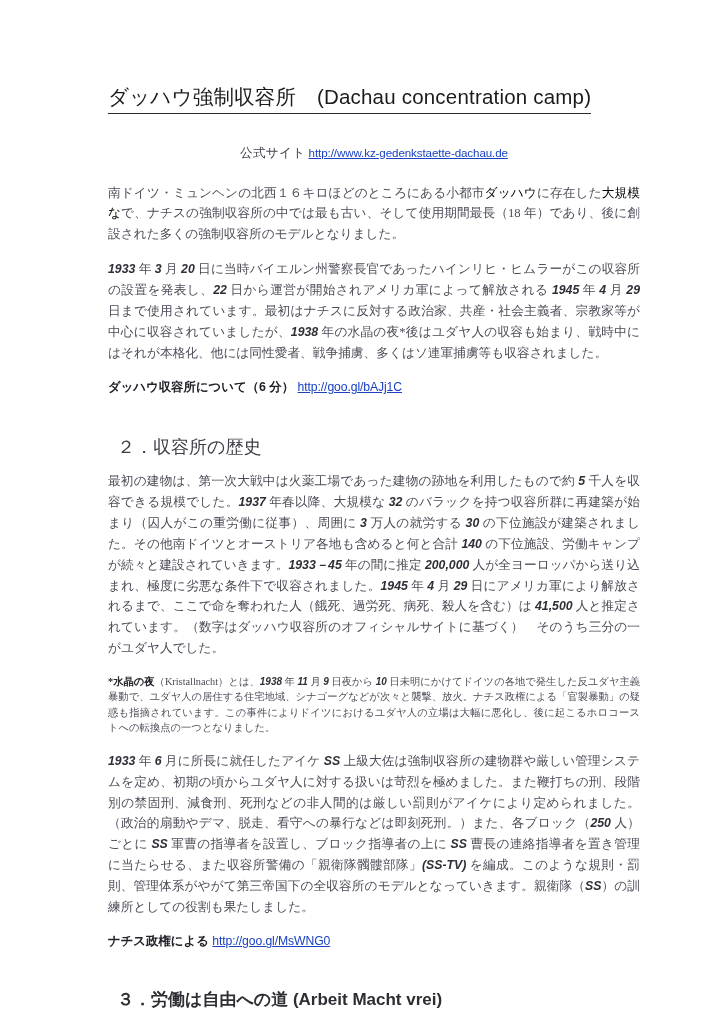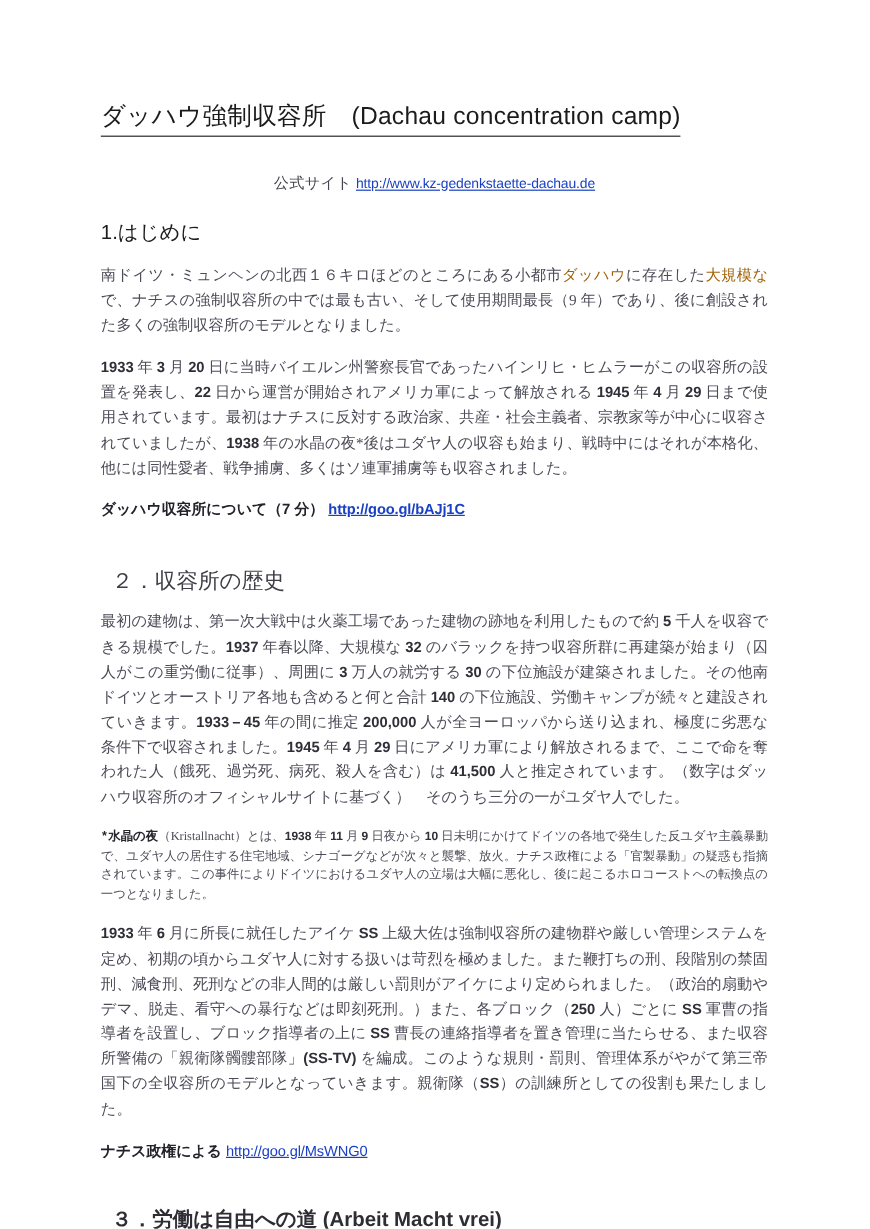--- a/index.html
+++ b/index.html
@@ -12,21 +12,21 @@
     height: 1024px;
     font-family: "Liberation Serif", "DejaVu Serif", serif;
     -webkit-font-smoothing: antialiased;
     overflow: hidden;
   }
   .page {
     position: relative;
     width: 725px;
     height: 947px;
     box-sizing: border-box;
-    padding: 84px 85px 40px 84px;
+    padding: 84px 85px 40px 108px;
   }
 
   
   .doc-title {
     font-family: "Liberation Sans", "DejaVu Sans", sans-serif;
     font-size: 20.5px;
     line-height: 1.3;
     color: #1b1b1b;
     font-weight: 400;
     margin: 0 0 14px 0;
@@ -50,21 +50,21 @@
 
   a.url-link {
     color: #1a41c4;
     text-decoration: underline;
     font-family: "Liberation Sans", "DejaVu Sans", sans-serif;
     font-size: 11.6px;
     letter-spacing: -0.1px;
   }
 
   .inline-link {
-    color: #a16207;
+    color: #000000;
     text-decoration: none;
   }
 
   
   h2.sec-head {
     font-weight: 400;
     color: #1d1d1d;
     margin: 0 0 13px 0;
     line-height: 1.35;
   }
@@ -101,33 +101,34 @@
     text-align: justify;
     text-justify: inter-character;
   }
 
   
   .num {
     font-family: "Liberation Sans", "DejaVu Sans", sans-serif;
     font-weight: 700;
     color: #2f2f38;
     font-size: 12.3px;
+    font-style: italic;
   }
 
   
   p.media-line {
     font-family: "Liberation Sans", "DejaVu Sans", sans-serif;
     font-size: 12.4px;
     font-weight: 700;
     color: #22222a;
     margin: 0 0 14px 0;
     line-height: 1.5;
   }
   p.media-line a.url-link {
-    font-weight: 700;
+    font-weight: 400;
     font-size: 12.2px;
   }
   p.media-line.light {
     font-weight: 700;
   }
   p.media-line.light a.url-link {
     font-weight: 400;
     font-size: 12.2px;
     text-align: right;
   }
@@ -135,21 +136,21 @@
   
   p.footnote {
     font-size: 10.3px;
     line-height: 1.52;
     color: #4c4c58;
     margin: 0 0 15px 0;
     text-align: justify;
     text-justify: inter-character;
   }
   p.footnote .fn-term {
-    font-family: Liberation Mono, monospace;
+    font-family: Liberation Serif, serif;
     font-weight: 700;
     color: #26262e;
   }
   p.footnote .num {
     font-size: 10px;
   }
 
   
   .gap-lg { height: 24px; }
 </style>
@@ -158,27 +159,26 @@
 
 <div class="page">
 
   <div class="title-wrap">
     <h1 class="doc-title">ダッハウ強制収容所　(Dachau concentration camp)</h1>
   </div>
 
   <p class="official-line"><span class="lbl">公式サイト</span>
     <a class="url-link" href="#">http://www.kz-gedenkstaette-dachau.de</a></p>
 
-  <h2 class="sec-head sec-1">1.はじめに</h2>
 
-  <p class="body"><span>南ドイツ・ミュンヘンの北西１６キロほどのところにある小都市</span><a class="inline-link" href="#">ダッハウ</a><span>に存在した</span><a class="inline-link" href="#">大規模な</a><span>で、ナチスの強制収容所の中では最も古い、そして使用期間最長（9 年）であり、後に創設された多くの強制収容所のモデルとなりました。</span></p>
+  <p class="body"><span>南ドイツ・ミュンヘンの北西１６キロほどのところにある小都市</span><a class="inline-link" href="#">ダッハウ</a><span>に存在した</span><a class="inline-link" href="#">大規模な</a><span>で、ナチスの強制収容所の中では最も古い、そして使用期間最長（18 年）であり、後に創設された多くの強制収容所のモデルとなりました。</span></p>
 
   <p class="body"><span class="num">1933</span><span> 年 </span><span class="num">3</span><span> 月 </span><span class="num">20</span><span> 日に当時バイエルン州警察長官であったハインリヒ・ヒムラーがこの収容所の設置を発表し、</span><span class="num">22</span><span> 日から運営が開始されアメリカ軍によって解放される </span><span class="num">1945</span><span> 年 </span><span class="num">4</span><span> 月 </span><span class="num">29</span><span> 日まで使用されています。最初はナチスに反対する政治家、共産・社会主義者、宗教家等が中心に収容されていましたが、</span><span class="num">1938</span><span> 年の水晶の夜*後はユダヤ人の収容も始まり、戦時中にはそれが本格化、他には同性愛者、戦争捕虜、多くはソ連軍捕虜等も収容されました。</span></p>
 
-  <p class="media-line"><span>ダッハウ収容所について（7 分）</span>
+  <p class="media-line"><span>ダッハウ収容所について（6 分）</span>
     <a class="url-link" href="#">http://goo.gl/bAJj1C</a></p>
 
   <div class="gap-lg"></div>
 
   <h2 class="sec-head sec-2">２．収容所の歴史</h2>
 
   <p class="body"><span>最初の建物は、第一次大戦中は火薬工場であった建物の跡地を利用したもので約 </span><span class="num">5</span><span> 千人を収容できる規模でした。</span><span class="num">1937</span><span> 年春以降、大規模な </span><span class="num">32</span><span> のバラックを持つ収容所群に再建築が始まり（囚人がこの重労働に従事）、周囲に </span><span class="num">3</span><span> 万人の就労する </span><span class="num">30</span><span> の下位施設が建築されました。その他南ドイツとオーストリア各地も含めると何と合計 </span><span class="num">140</span><span> の下位施設、労働キャンプが続々と建設されていきます。</span><span class="num">1933－45</span><span> 年の間に推定 </span><span class="num">200,000</span><span> 人が全ヨーロッパから送り込まれ、極度に劣悪な条件下で収容されました。</span><span class="num">1945</span><span> 年 </span><span class="num">4</span><span> 月 </span><span class="num">29</span><span> 日にアメリカ軍により解放されるまで、ここで命を奪われた人（餓死、過労死、病死、殺人を含む）は </span><span class="num">41,500</span><span> 人と推定されています。（数字はダッハウ収容所のオフィシャルサイトに基づく）　そのうち三分の一がユダヤ人でした。</span></p>
 
   <p class="footnote"><span class="fn-term">*水晶の夜</span><span>（Kristallnacht）とは、</span><span class="num">1938</span><span> 年 </span><span class="num">11</span><span> 月 </span><span class="num">9</span><span> 日夜から </span><span class="num">10</span><span> 日未明にかけてドイツの各地で発生した反ユダヤ主義暴動で、ユダヤ人の居住する住宅地域、シナゴーグなどが次々と襲撃、放火。ナチス政権による「官製暴動」の疑惑も指摘されています。この事件によりドイツにおけるユダヤ人の立場は大幅に悪化し、後に起こるホロコーストへの転換点の一つとなりました。</span></p>
 

